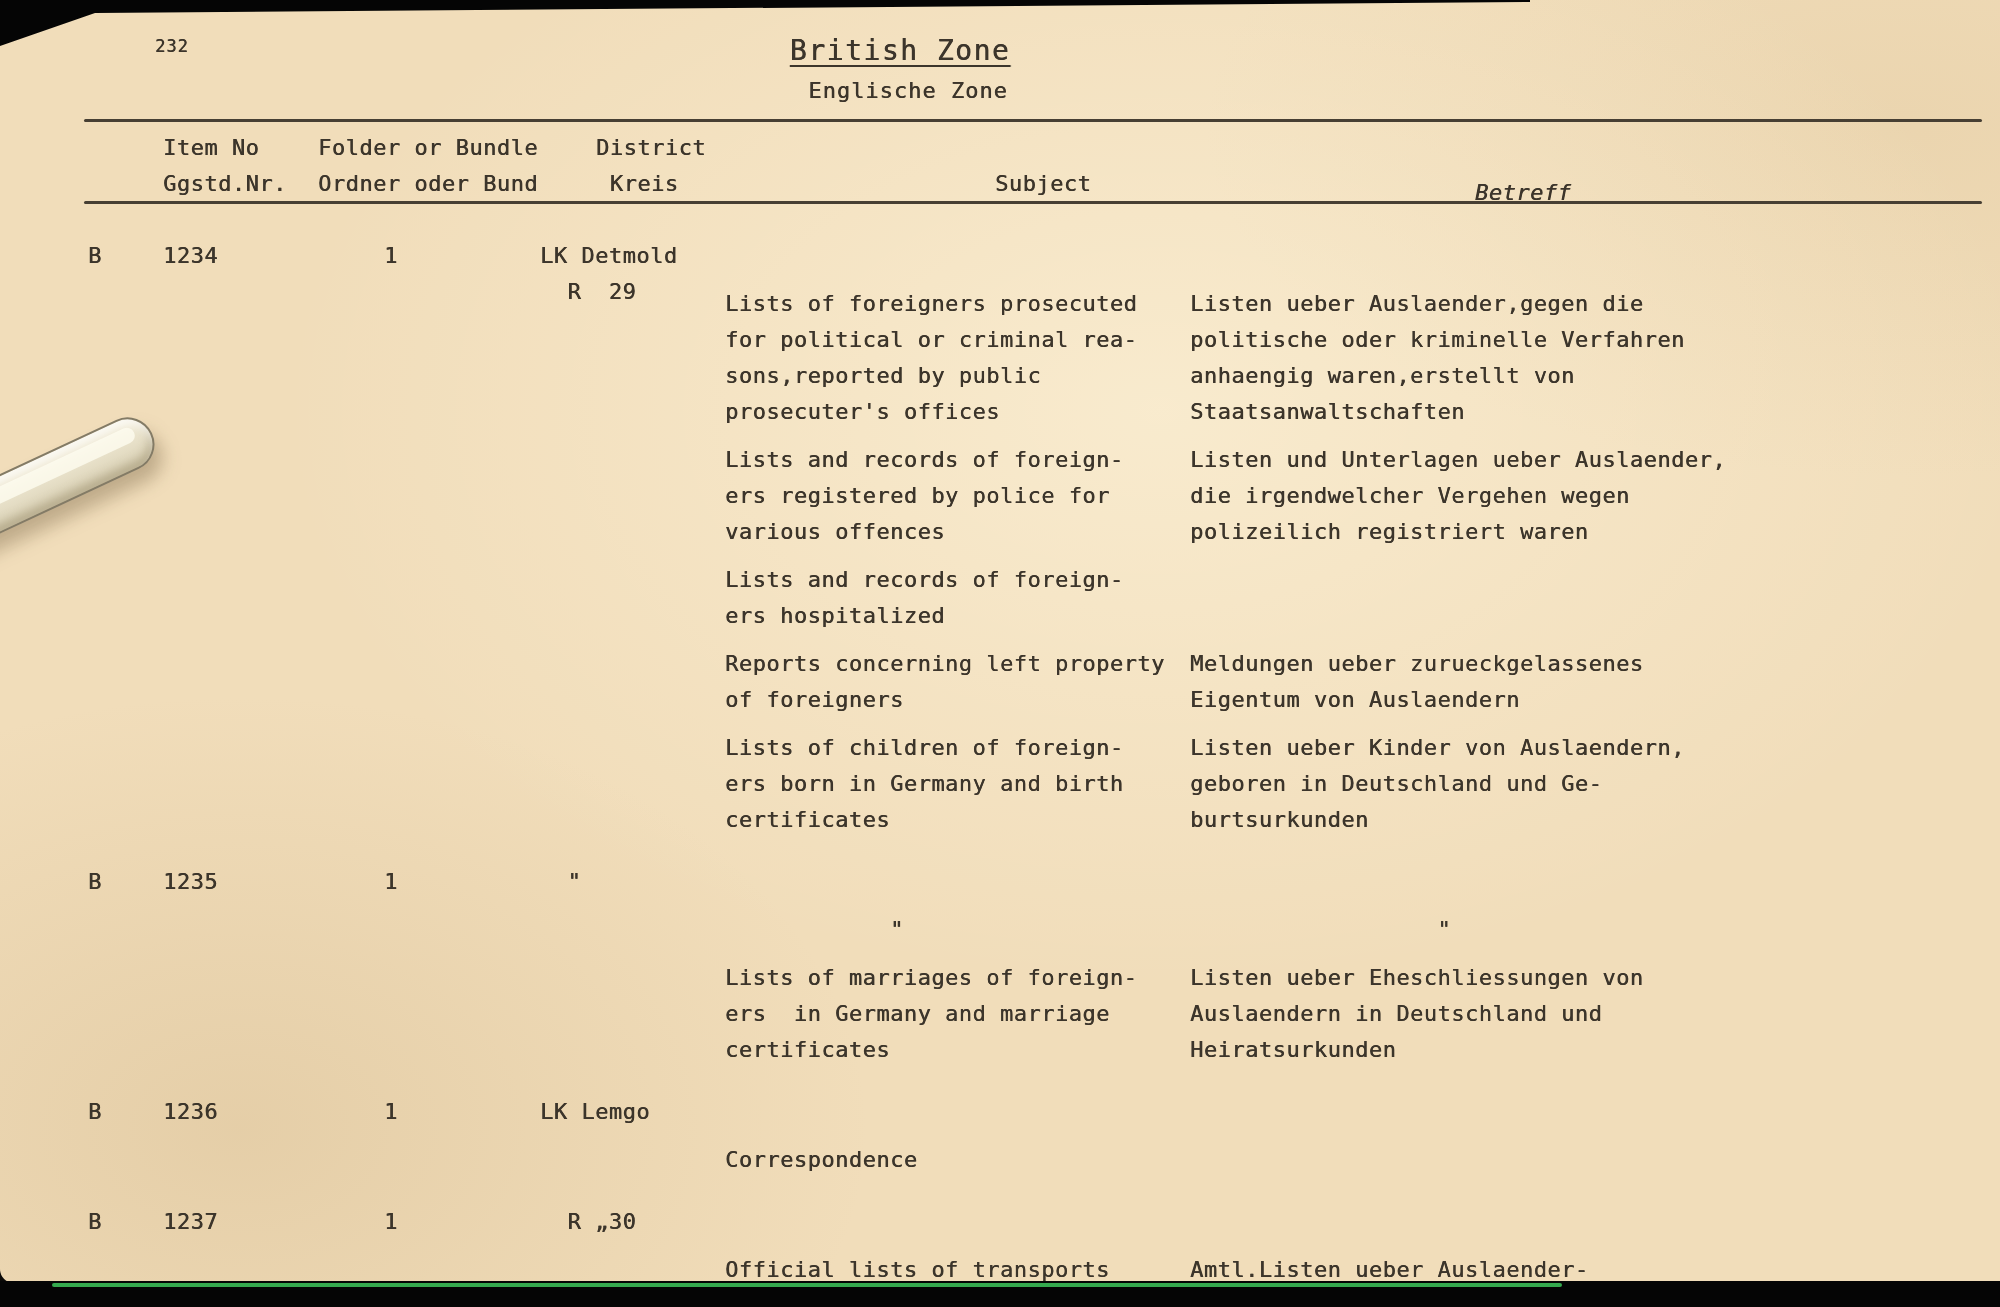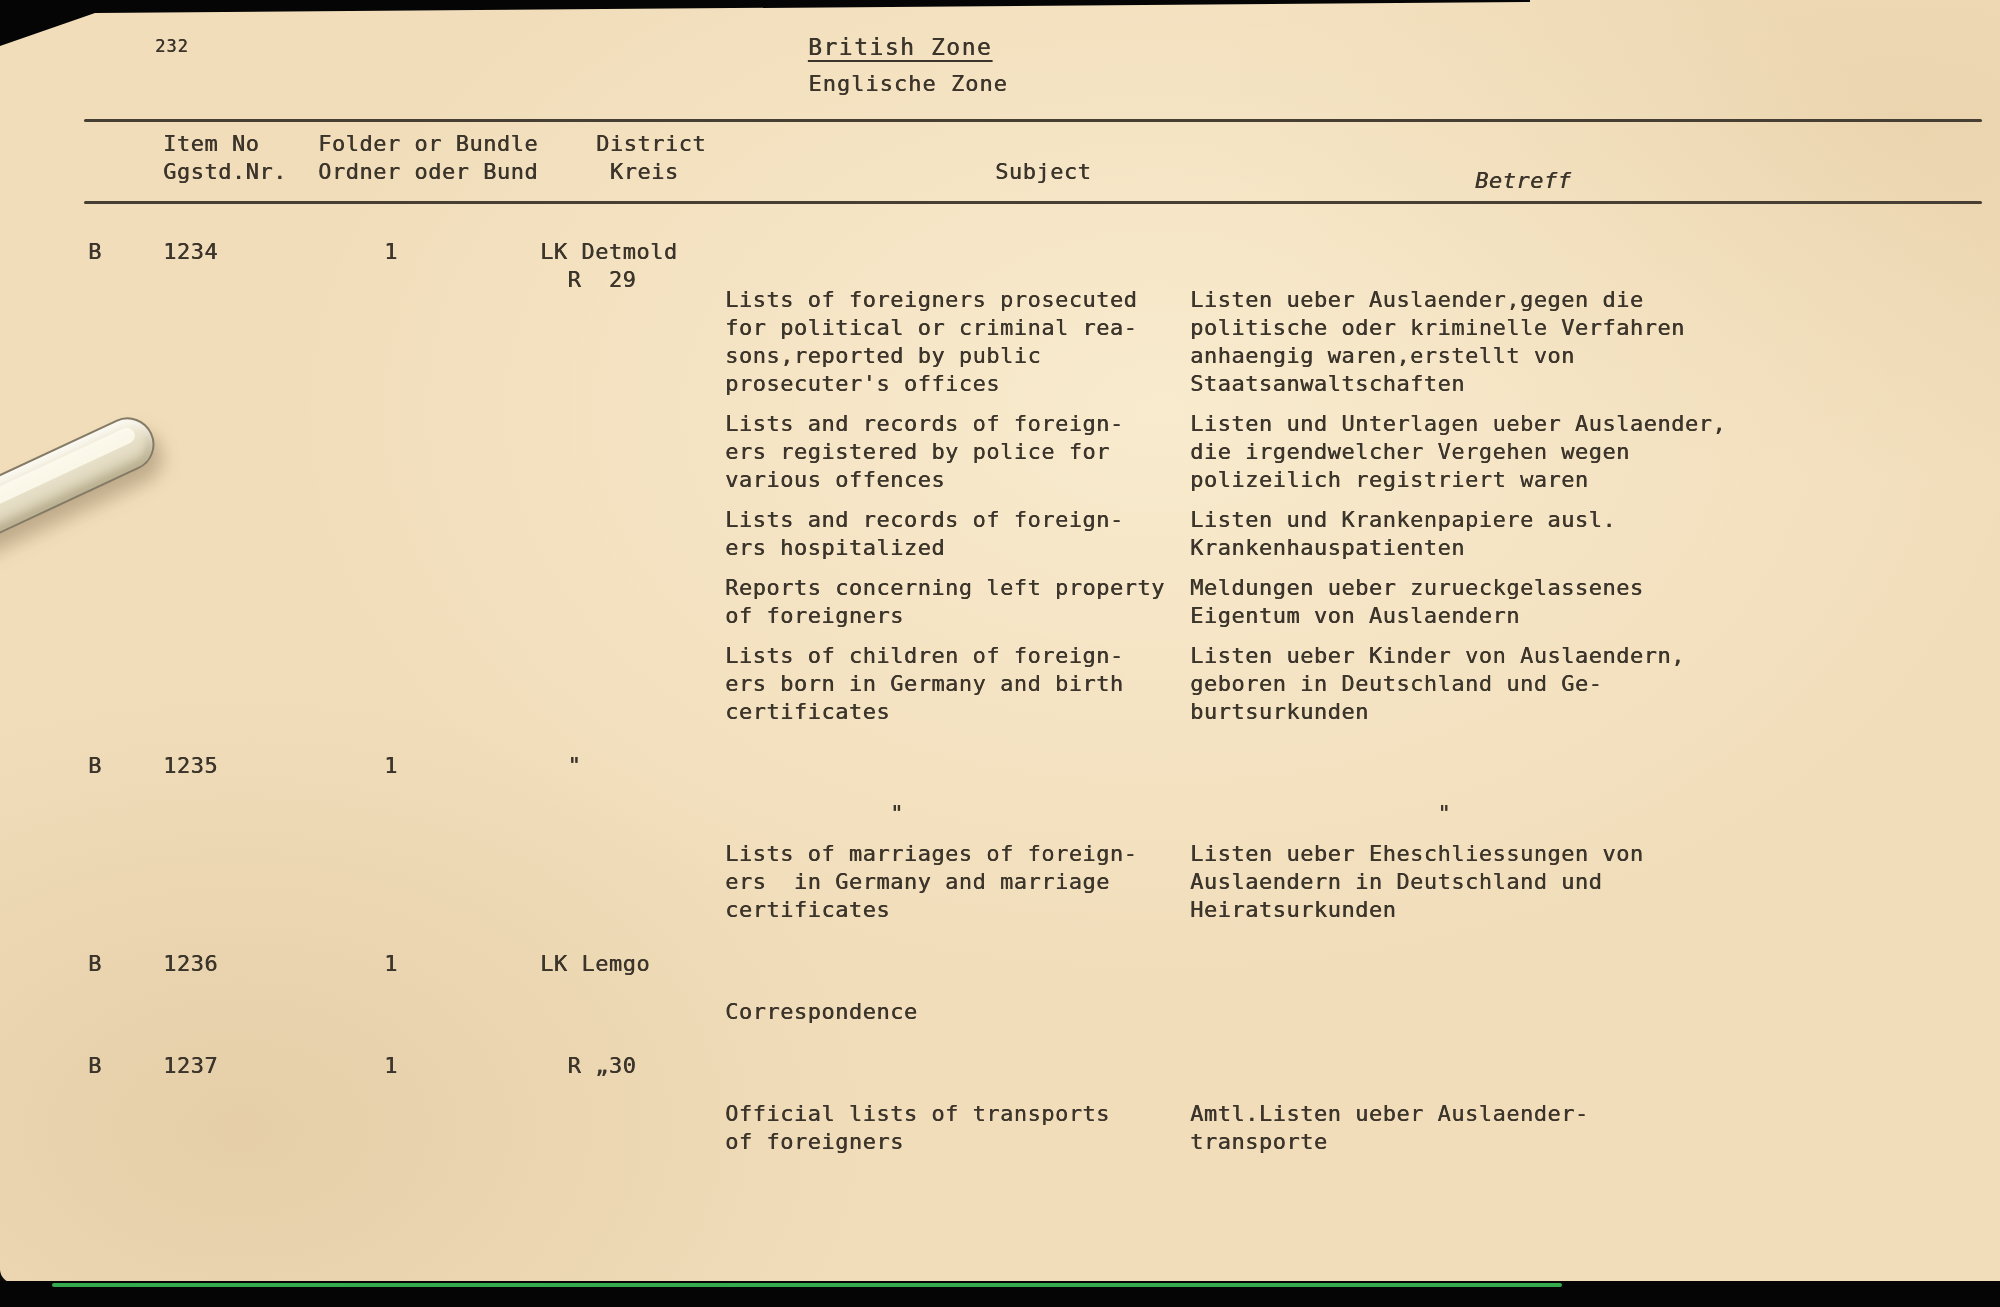--- a/index.html
+++ b/index.html
@@ -21,35 +21,35 @@
       radial-gradient(1250px 820px at 58% 32%, rgba(255,246,222,0.55), rgba(255,246,222,0) 70%),
       radial-gradient(900px 620px at 12% 88%, rgba(198,168,120,0.28), rgba(198,168,120,0) 70%),
       radial-gradient(1000px 500px at 95% 10%, rgba(210,180,130,0.20), rgba(210,180,130,0) 70%),
       var(--paper, #f1ddba);
     border-bottom-left-radius: 14px;
   }
 
   .cell, .hcell {
     white-space: pre-wrap;
     font-size: 22px;
-    line-height: 28px;
+    line-height: 36px;
     letter-spacing: 0.5px;
     text-shadow: 0.45px 0 0 currentColor;
   }
 
   
   .page-number {
     position: absolute; left: 155px; top: 36px;
     font-size: 17px; letter-spacing: 1px;
     text-shadow: 0.45px 0 0 currentColor;
   }
   .title-block { position: absolute; top: 34px; left: 0; width: 1800px; text-align: center; }
   .title {
     display: inline-block;
-    font-size: 23px; letter-spacing: 1.5px;
+    font-size: 28px; letter-spacing: 1.5px;
     text-decoration: underline;
     text-decoration-thickness: 2px;
     text-underline-offset: 5px;
     text-shadow: 0.5px 0 0 currentColor;
   }
   .subtitle {
     margin-top: 11px;
     font-size: 22px; letter-spacing: 1px;
     text-shadow: 0.45px 0 0 currentColor;
     padding-left: 16px;
@@ -188,22 +188,20 @@
               <div class="cell c-subject">Lists and records of foreign-
 ers registered by police for
 various offences</div>
               <div class="cell c-betreff">Listen und Unterlagen ueber Auslaender,
 die irgendwelcher Vergehen wegen
 polizeilich registriert waren</div>
             </div>
             <div class="entry">
               <div class="cell c-subject">Lists and records of foreign-
 ers hospitalized</div>
-              <div class="cell c-betreff">Listen und Krankenpapiere ausl.
-Krankenhauspatienten</div>
             </div>
             <div class="entry">
               <div class="cell c-subject">Reports concerning left property
 of foreigners</div>
               <div class="cell c-betreff">Meldungen ueber zurueckgelassenes
 Eigentum von Auslaendern</div>
             </div>
             <div class="entry">
               <div class="cell c-subject">Lists of children of foreign-
 ers born in Germany and birth

